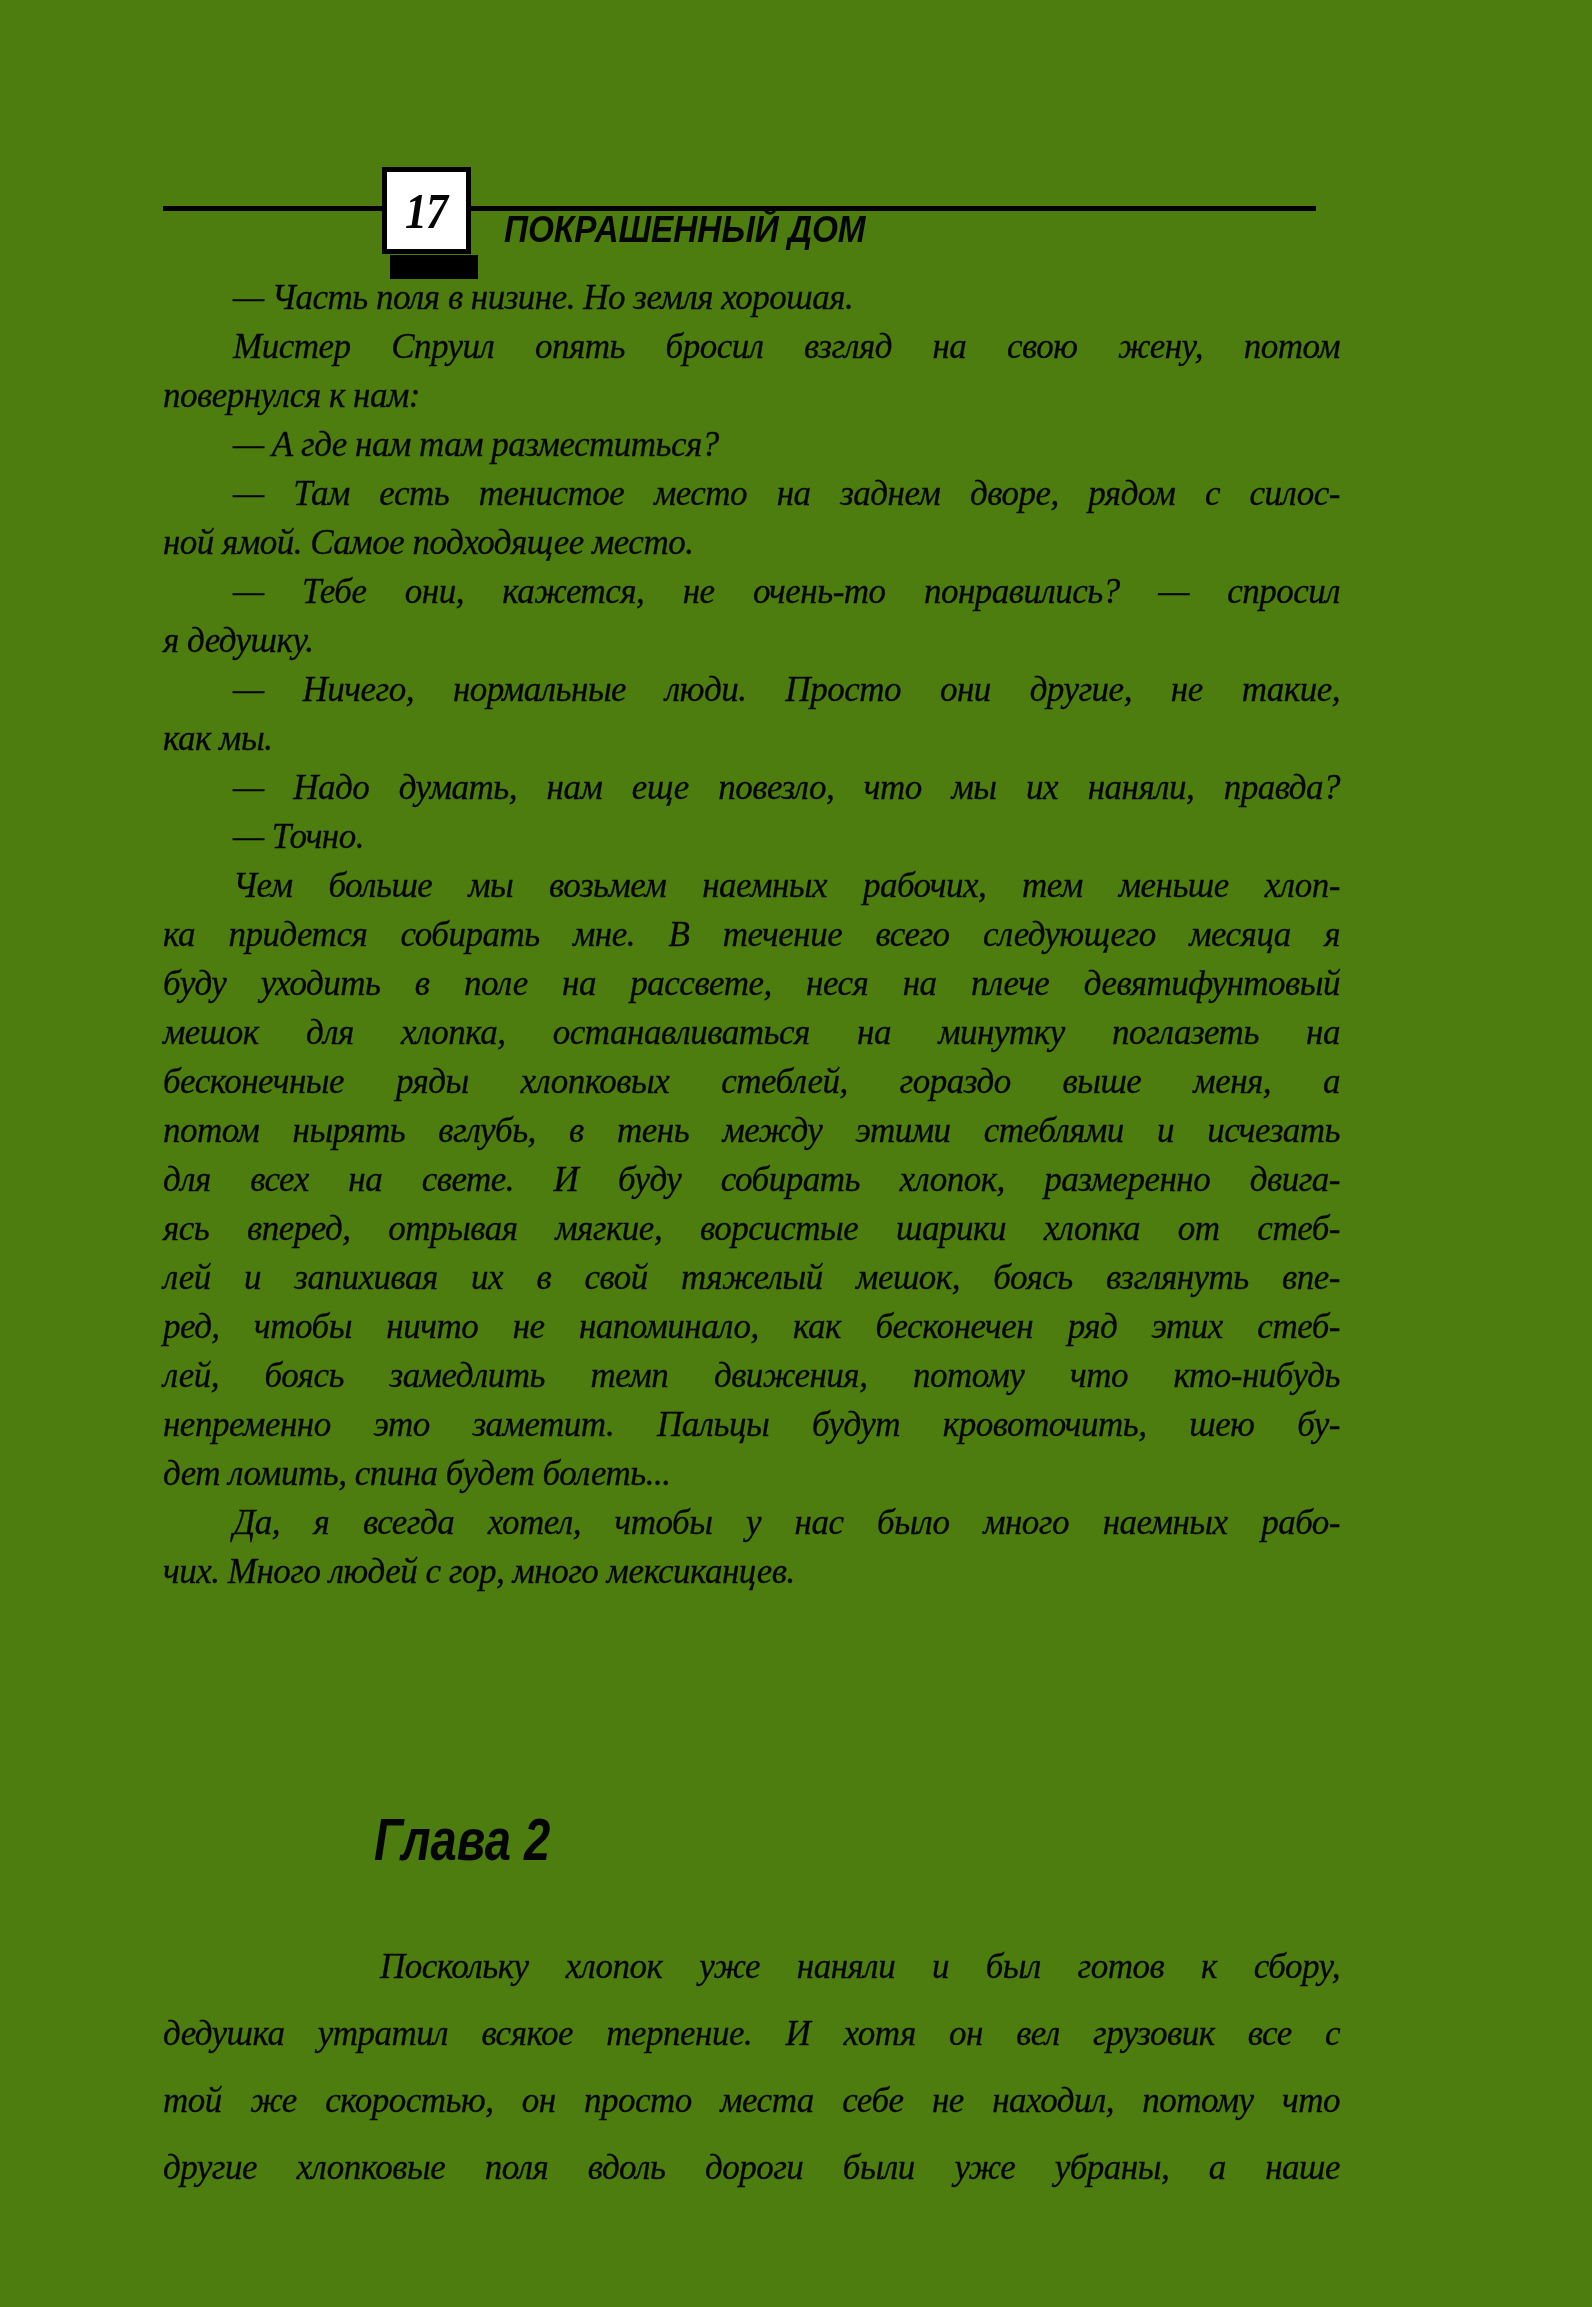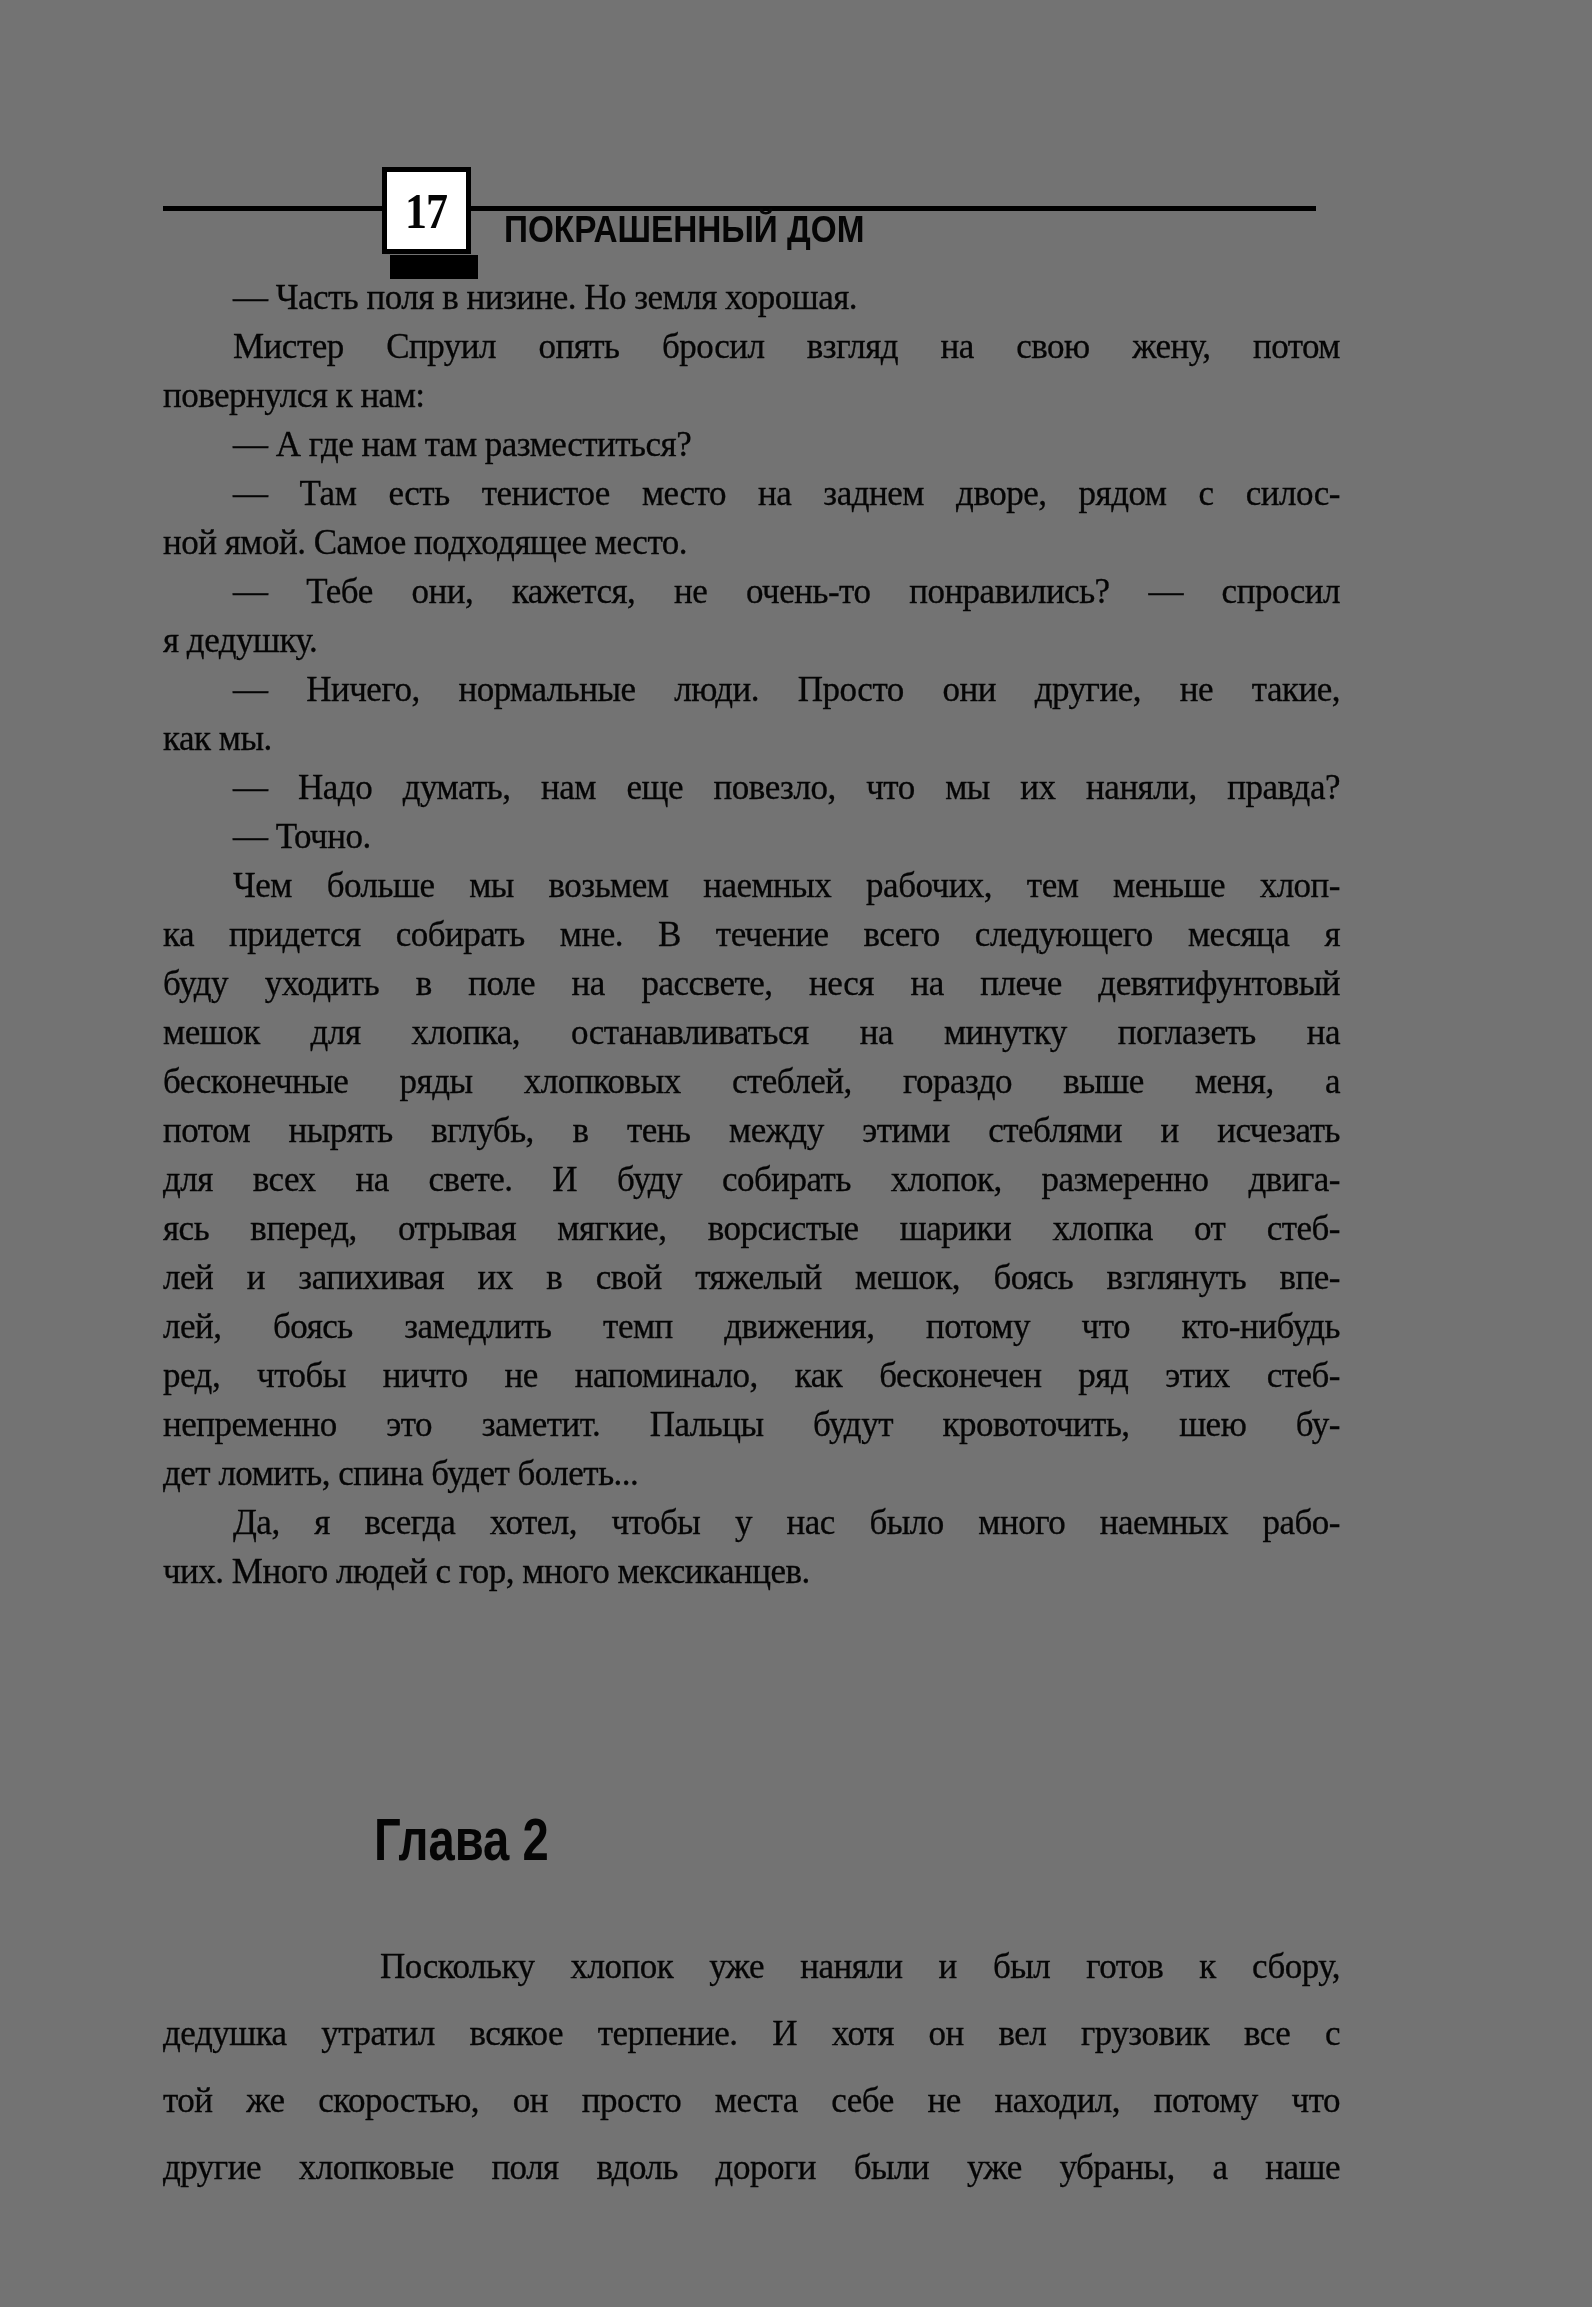--- a/index.html
+++ b/index.html
@@ -4,24 +4,25 @@
 <style>
   html, body {
     margin: 0;
     padding: 0;
     background: #e8e8e8;
   }
   .page {
     position: relative;
     width: 1592px;
     height: 2307px;
-    background: #737373;
+    background: #4d7c0f;
     font-family: "Liberation Serif", serif;
     color: #050505;
     overflow: hidden;
+    font-style: italic;
   }
 
   
   .rule {
     position: absolute;
     left: 163px;
     top: 206px;
     width: 1153px;
     height: 4.7px;
     background: #000;
@@ -164,22 +165,22 @@
       <div>
         <div class="line fill" style="text-indent: 70px;">Чем больше мы возьмем наемных рабочих, тем меньше хлоп-</div>
         <div class="line fill">ка придется собирать мне. В течение всего следующего месяца я</div>
         <div class="line fill">буду уходить в поле на рассвете, неся на плече девятифунтовый</div>
         <div class="line fill">мешок для хлопка, останавливаться на минутку поглазеть на</div>
         <div class="line fill">бесконечные ряды хлопковых стеблей, гораздо выше меня, а</div>
         <div class="line fill">потом нырять вглубь, в тень между этими стеблями и исчезать</div>
         <div class="line fill">для всех на свете. И буду собирать хлопок, размеренно двига-</div>
         <div class="line fill">ясь вперед, отрывая мягкие, ворсистые шарики хлопка от стеб-</div>
         <div class="line fill">лей и запихивая их в свой тяжелый мешок, боясь взглянуть впе-</div>
+        <div class="line fill">ред, чтобы ничто не напоминало, как бесконечен ряд этих стеб-</div>
         <div class="line fill">лей, боясь замедлить темп движения, потому что кто-нибудь</div>
-        <div class="line fill">ред, чтобы ничто не напоминало, как бесконечен ряд этих стеб-</div>
         <div class="line fill">непременно это заметит. Пальцы будут кровоточить, шею бу-</div>
         <div class="line">дет ломить, спина будет болеть...</div>
       </div>
       <div>
         <div class="line fill" style="text-indent: 70px;">Да, я всегда хотел, чтобы у нас было много наемных рабо-</div>
         <div class="line">чих. Много людей с гор, много мексиканцев.</div>
       </div>
     </div>
 
   <div class="chapter-heading">Глава 2</div>

